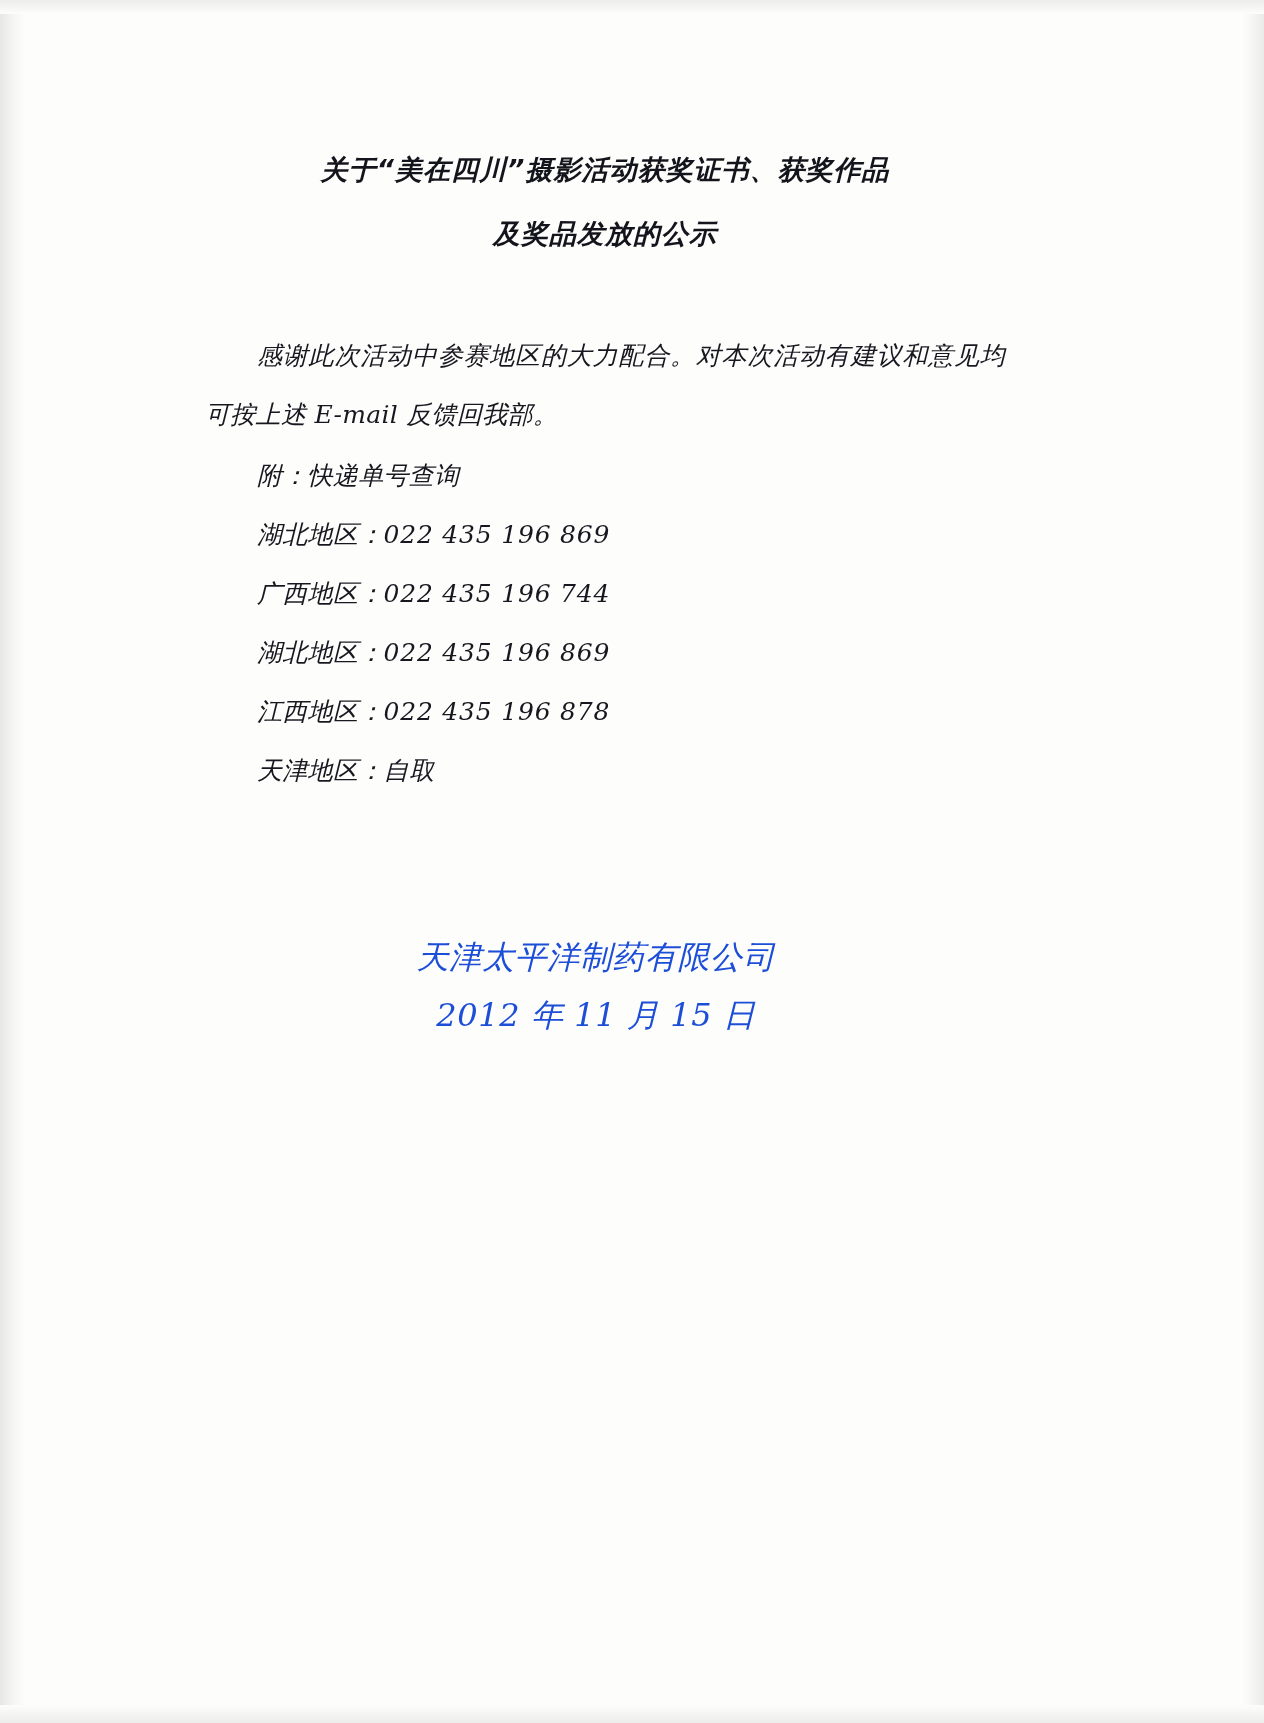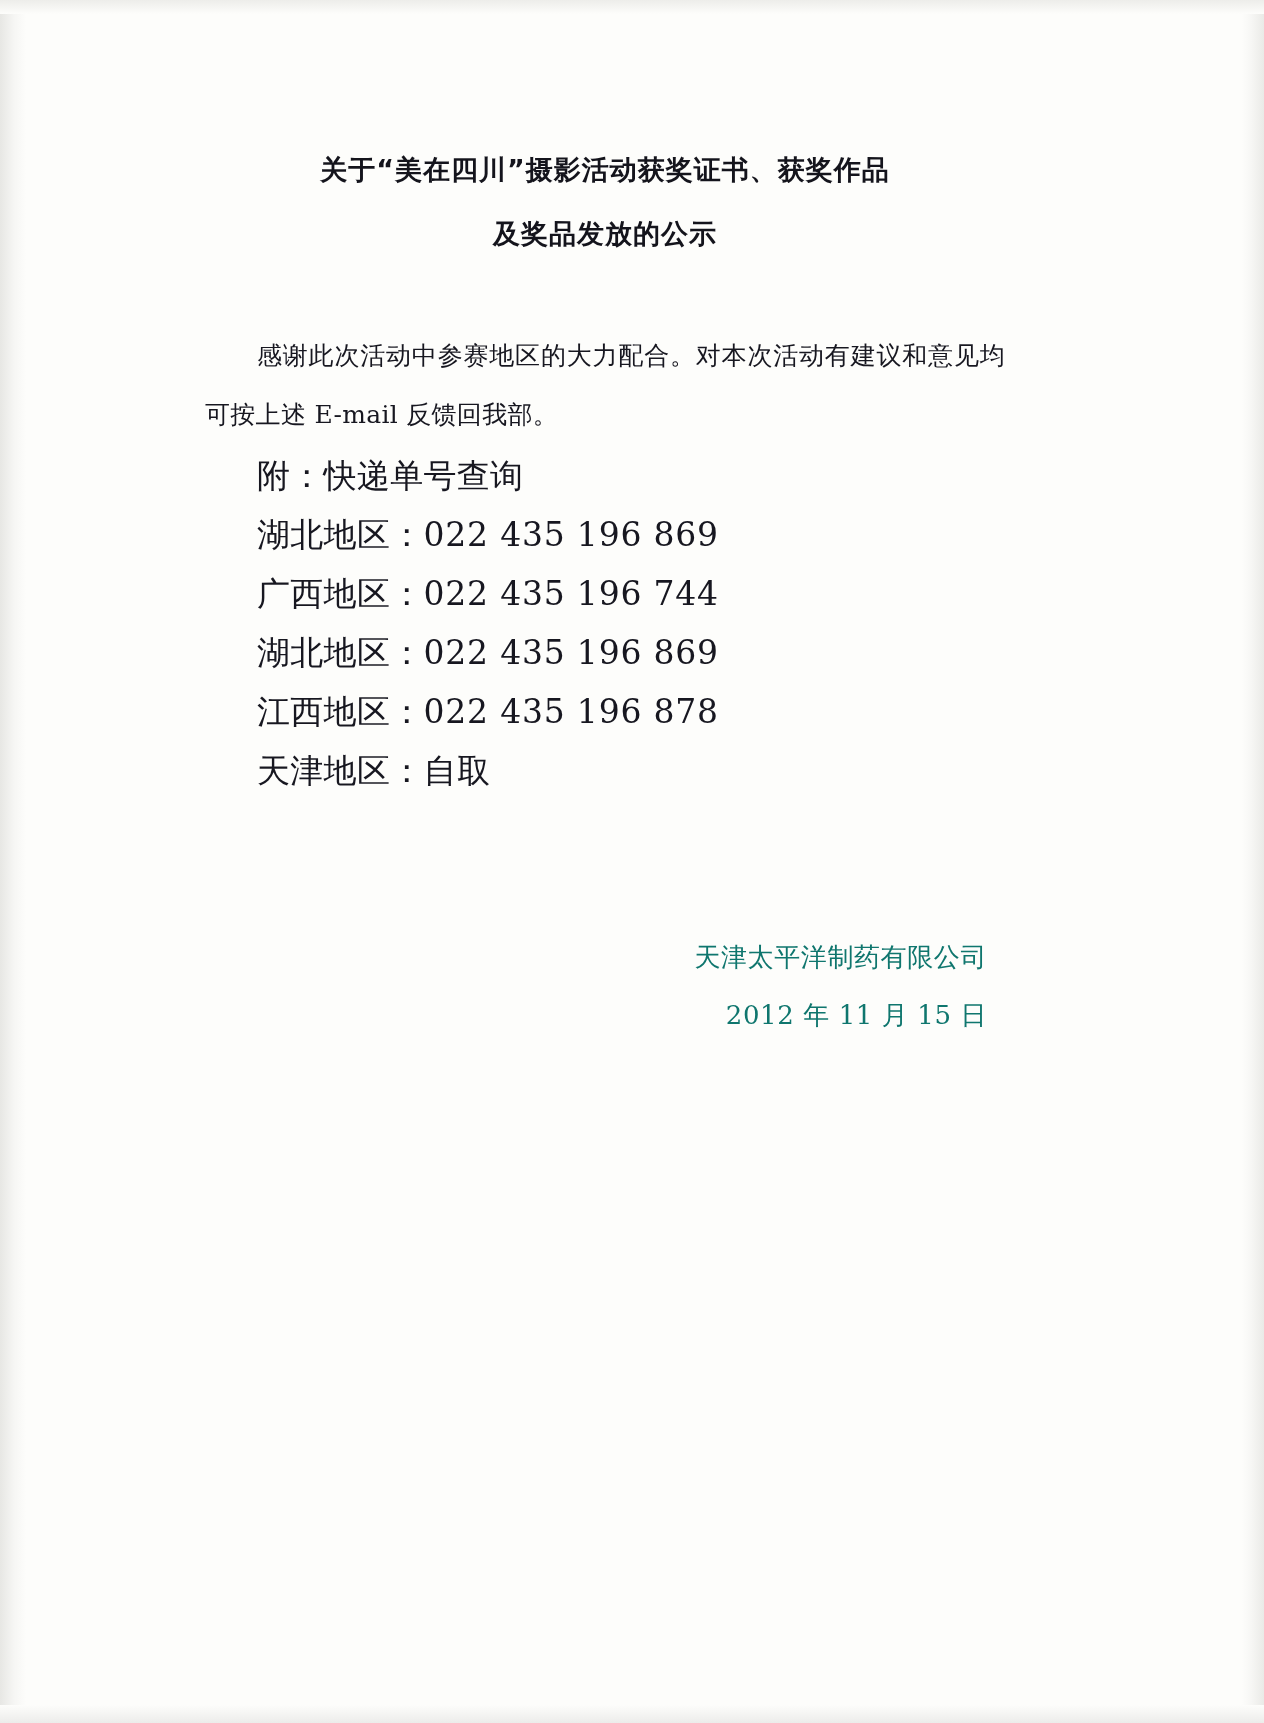--- a/index.html
+++ b/index.html
@@ -9,20 +9,21 @@
   }
   .page {
     position: relative;
     width: 1264px;
     height: 1723px;
     margin: 0 auto;
     background: #fdfdfb;
     overflow: hidden;
     font-family: "DejaVu Serif", "Liberation Serif", serif;
     color: #1b1b23;
+    font-style: italic;
   }
   
   .scan-edge-left {
     position: absolute;
     left: 0; top: 0;
     width: 26px; height: 100%;
     background: linear-gradient(to right, #e7e7e4 0%, #f6f6f4 55%, #fdfdfb 100%);
   }
   .scan-edge-right {
     position: absolute;
@@ -75,40 +76,41 @@
     text-indent: 52px;
   }
   .email-link {
     text-decoration: underline;
     color: #171720;
   }
   .list-block {
     margin-top: 2px;
   }
   .list-item {
-    font-size: 33px;
+    font-size: 25px;
     line-height: 59px;
     text-indent: 52px;
     letter-spacing: 0.3px;
     color: #171720;
     white-space: nowrap;
   }
   .list-item .num {
     letter-spacing: 0.8px;
   }
   .sign-block {
     margin-top: 128px;
     text-align: right;
     padding-right: 18px;
   }
   .sign-line {
-    font-size: 26px;
+    font-size: 32px;
     line-height: 58px;
     letter-spacing: 0.6px;
-    color: #0f766e;
+    color: #1d4ed8;
+    text-align: center;
   }
 </style>
 </head>
 <body>
 
 <div class="page">
   <div class="scan-edge-left"></div>
   <div class="scan-edge-right"></div>
   <div class="scan-edge-top"></div>
   <div class="scan-edge-bottom"></div>

